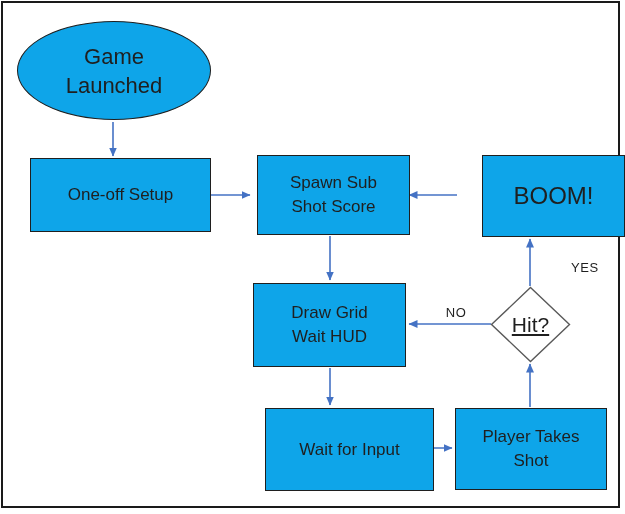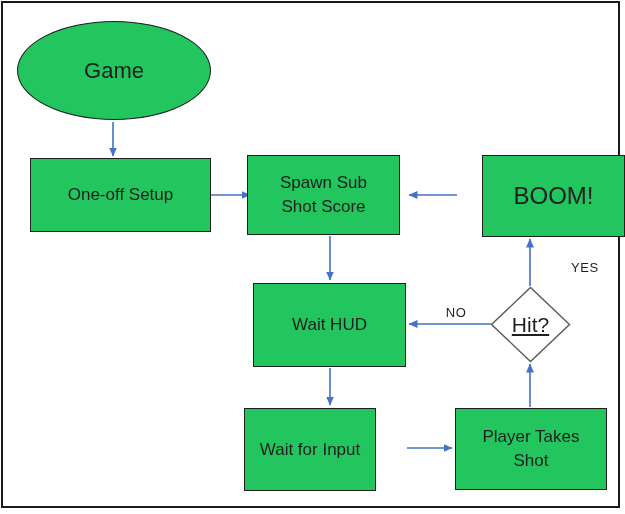--- a/index.html
+++ b/index.html
@@ -37,21 +37,21 @@
   }
   .node {
     position: absolute;
     box-sizing: border-box;
     display: flex;
     flex-direction: column;
     align-items: center;
     justify-content: center;
     text-align: center;
     color: var(--text, #1f1f1f);
-    background: #22c55e;
+    background: #0ea5e9;
   }
   .process {
     border: 1.6px solid var(--shape-border, #1f1f1f);
     font-size: 17px;
     line-height: 24px;
   }
   .terminator {
     border: 1.4px solid var(--shape-border, #1f1f1f);
     border-radius: 50%;
     font-size: 22px;
@@ -102,47 +102,49 @@
     <line x1="330" y1="236" x2="330" y2="280" marker-end="url(#ah)"></line>
     <line x1="530" y1="286" x2="530" y2="239" marker-end="url(#ah)"></line>
     <line x1="491" y1="324" x2="409" y2="324" marker-end="url(#ah)"></line>
     <line x1="330" y1="368" x2="330" y2="405" marker-end="url(#ah)"></line>
     <line x1="407" y1="448" x2="452" y2="448" marker-end="url(#ah)"></line>
     <line x1="530" y1="407" x2="530" y2="364" marker-end="url(#ah)"></line>
   </svg>
 
   <div class="node terminator" style="left:17px; top:21px; width:194px; height:99px;">
     <span>Game</span>
+    <span>Launched</span>
   </div>
 
   <div class="node process" style="left:30px; top:158px; width:181px; height:74px;">
     <span>One-off Setup</span>
   </div>
 
-  <div class="node process" style="left:247px; top:155px; width:153px; height:80px;">
+  <div class="node process" style="left:257px; top:155px; width:153px; height:80px;">
     <span>Spawn Sub</span>
     <span>Shot Score</span>
   </div>
 
   <div class="node process big-label" style="left:459px; top:155px; width:143px; height:82px;margin-left:23px;">
     <span>BOOM!</span>
   </div>
 
   <div class="node process" style="left:253px; top:283px; width:153px; height:84px;">
+    <span>Draw Grid</span>
     <span>Wait HUD</span>
   </div>
 
   <div class="node decision" style="left:490px; top:286px; width:81px; height:77px;">
     <svg width="81" height="77" viewBox="0 0 81 77">
       <polygon points="40.5,1.5 79.5,38.5 40.5,75.5 1.5,38.5" fill="#ffffff" stroke="#595959" stroke-width="1.4"></polygon>
     </svg>
     <span class="decision-label">Hit?</span>
   </div>
 
-  <div class="node process" style="left:244px; top:408px; width:132px; height:83px;">
+  <div class="node process" style="left:265px; top:408px; width:169px; height:83px;">
     <span>Wait for Input</span>
   </div>
 
   <div class="node process" style="left:455px; top:408px; width:152px; height:82px;">
     <span>Player Takes</span>
     <span>Shot</span>
   </div>
 
   <div class="edge-label" style="left:438px; top:305px; width:36px;">NO</div>
 

